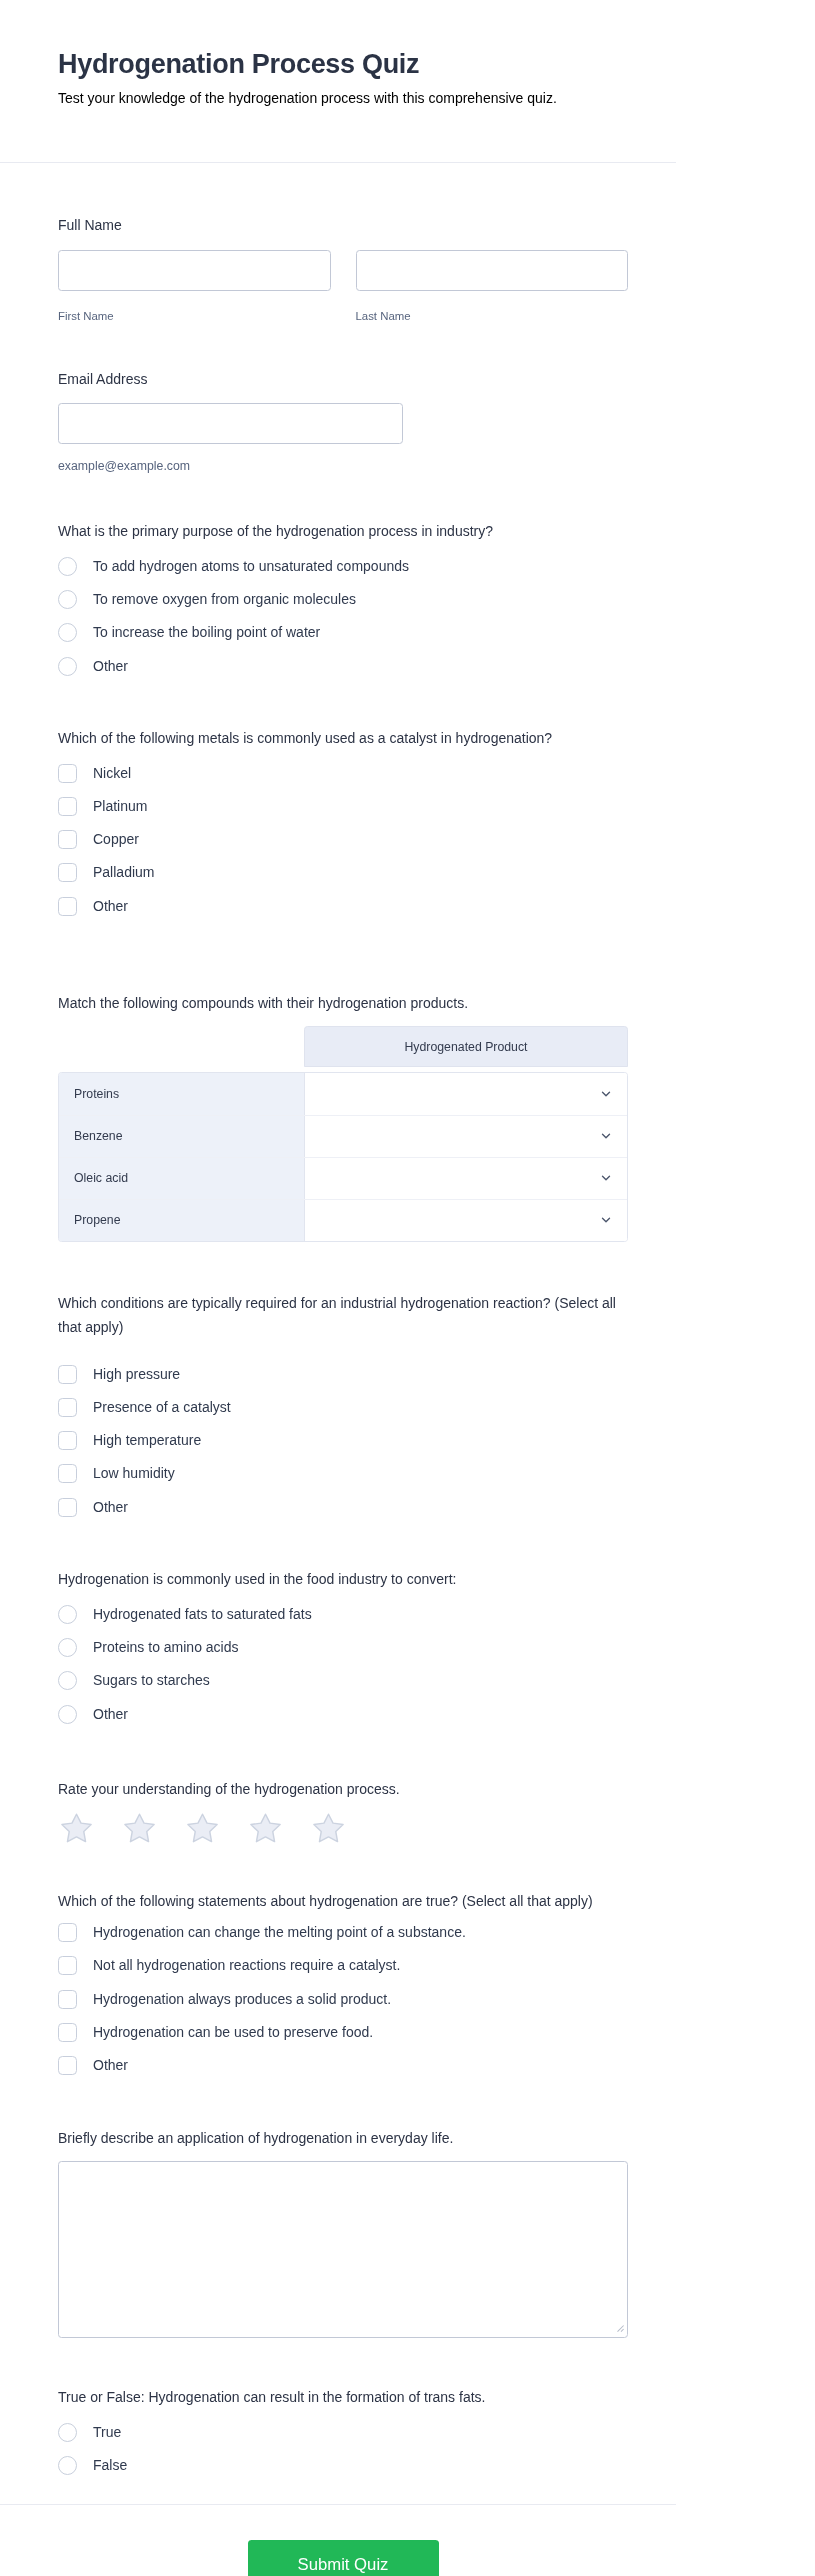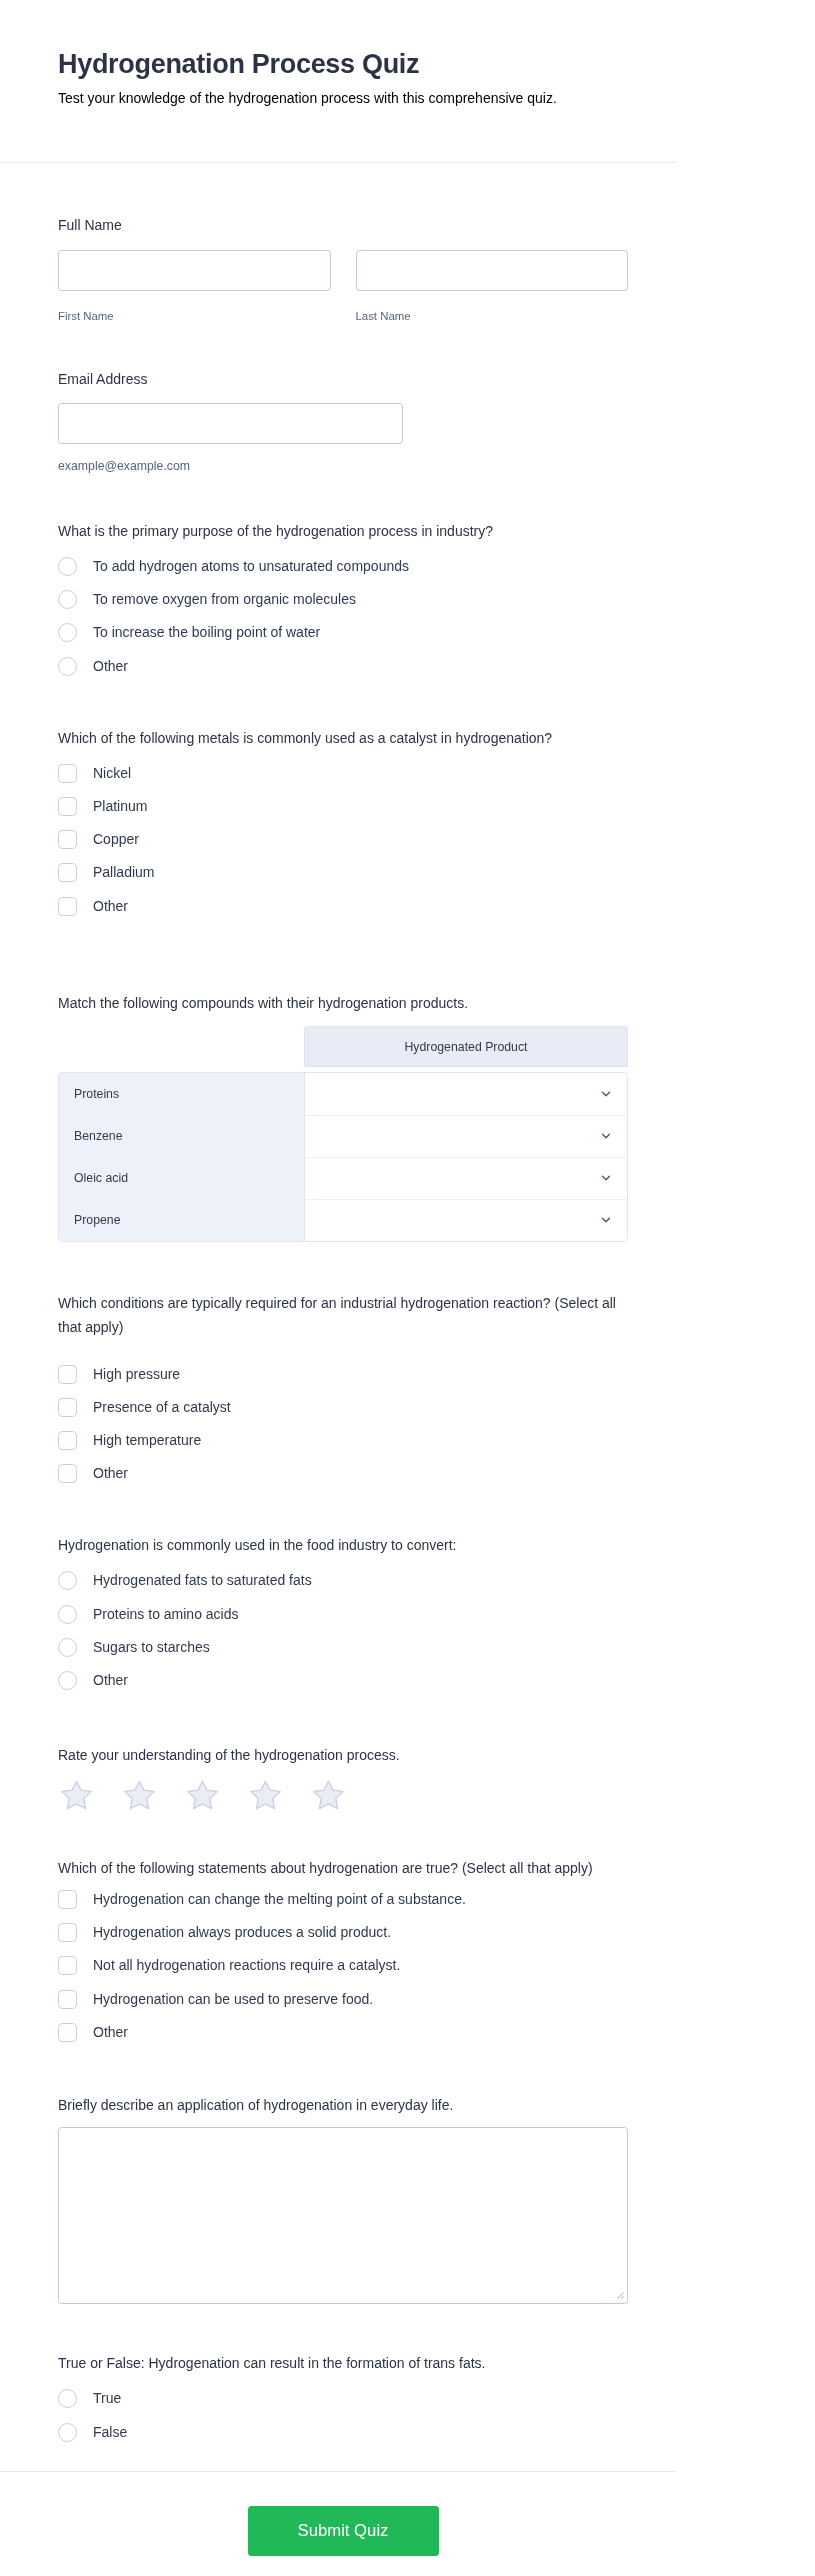--- a/index.html
+++ b/index.html
@@ -227,20 +227,24 @@
       <div class="option">
         <span class="checkbox"></span>
         <span class="opt-text">Presence of a catalyst</span>
       </div>
       <div class="option">
         <span class="checkbox"></span>
         <span class="opt-text">High temperature</span>
       </div>
       <div class="option">
         <span class="checkbox"></span>
+        <span class="opt-text">Low humidity</span>
+      </div>
+      <div class="option">
+        <span class="checkbox"></span>
         <span class="opt-text">Other</span>
       </div>
     </div>
   </div>
 
   <div class="sec">
     <div class="q-label">Hydrogenation is commonly used in the food industry to convert:</div>
     <div class="opt-group">
       <div class="option first">
         <span class="radio"></span>
@@ -294,25 +298,25 @@
 
   <div class="sec" style="margin-top:43px">
     <div class="q-label">Which of the following statements about hydrogenation are true? (Select all that apply)</div>
     <div class="opt-group">
       <div class="option" style="margin-top:8.8px">
         <span class="checkbox"></span>
         <span class="opt-text">Hydrogenation can change the melting point of a substance.</span>
       </div>
       <div class="option">
         <span class="checkbox"></span>
+        <span class="opt-text">Not all hydrogenation reactions require a catalyst.</span>
+      </div>
+      <div class="option">
+        <span class="checkbox"></span>
         <span class="opt-text">Hydrogenation always produces a solid product.</span>
-      </div>
-      <div class="option">
-        <span class="checkbox"></span>
-        <span class="opt-text">Not all hydrogenation reactions require a catalyst.</span>
       </div>
       <div class="option">
         <span class="checkbox"></span>
         <span class="opt-text">Hydrogenation can be used to preserve food.</span>
       </div>
       <div class="option">
         <span class="checkbox"></span>
         <span class="opt-text">Other</span>
       </div>
     </div>

